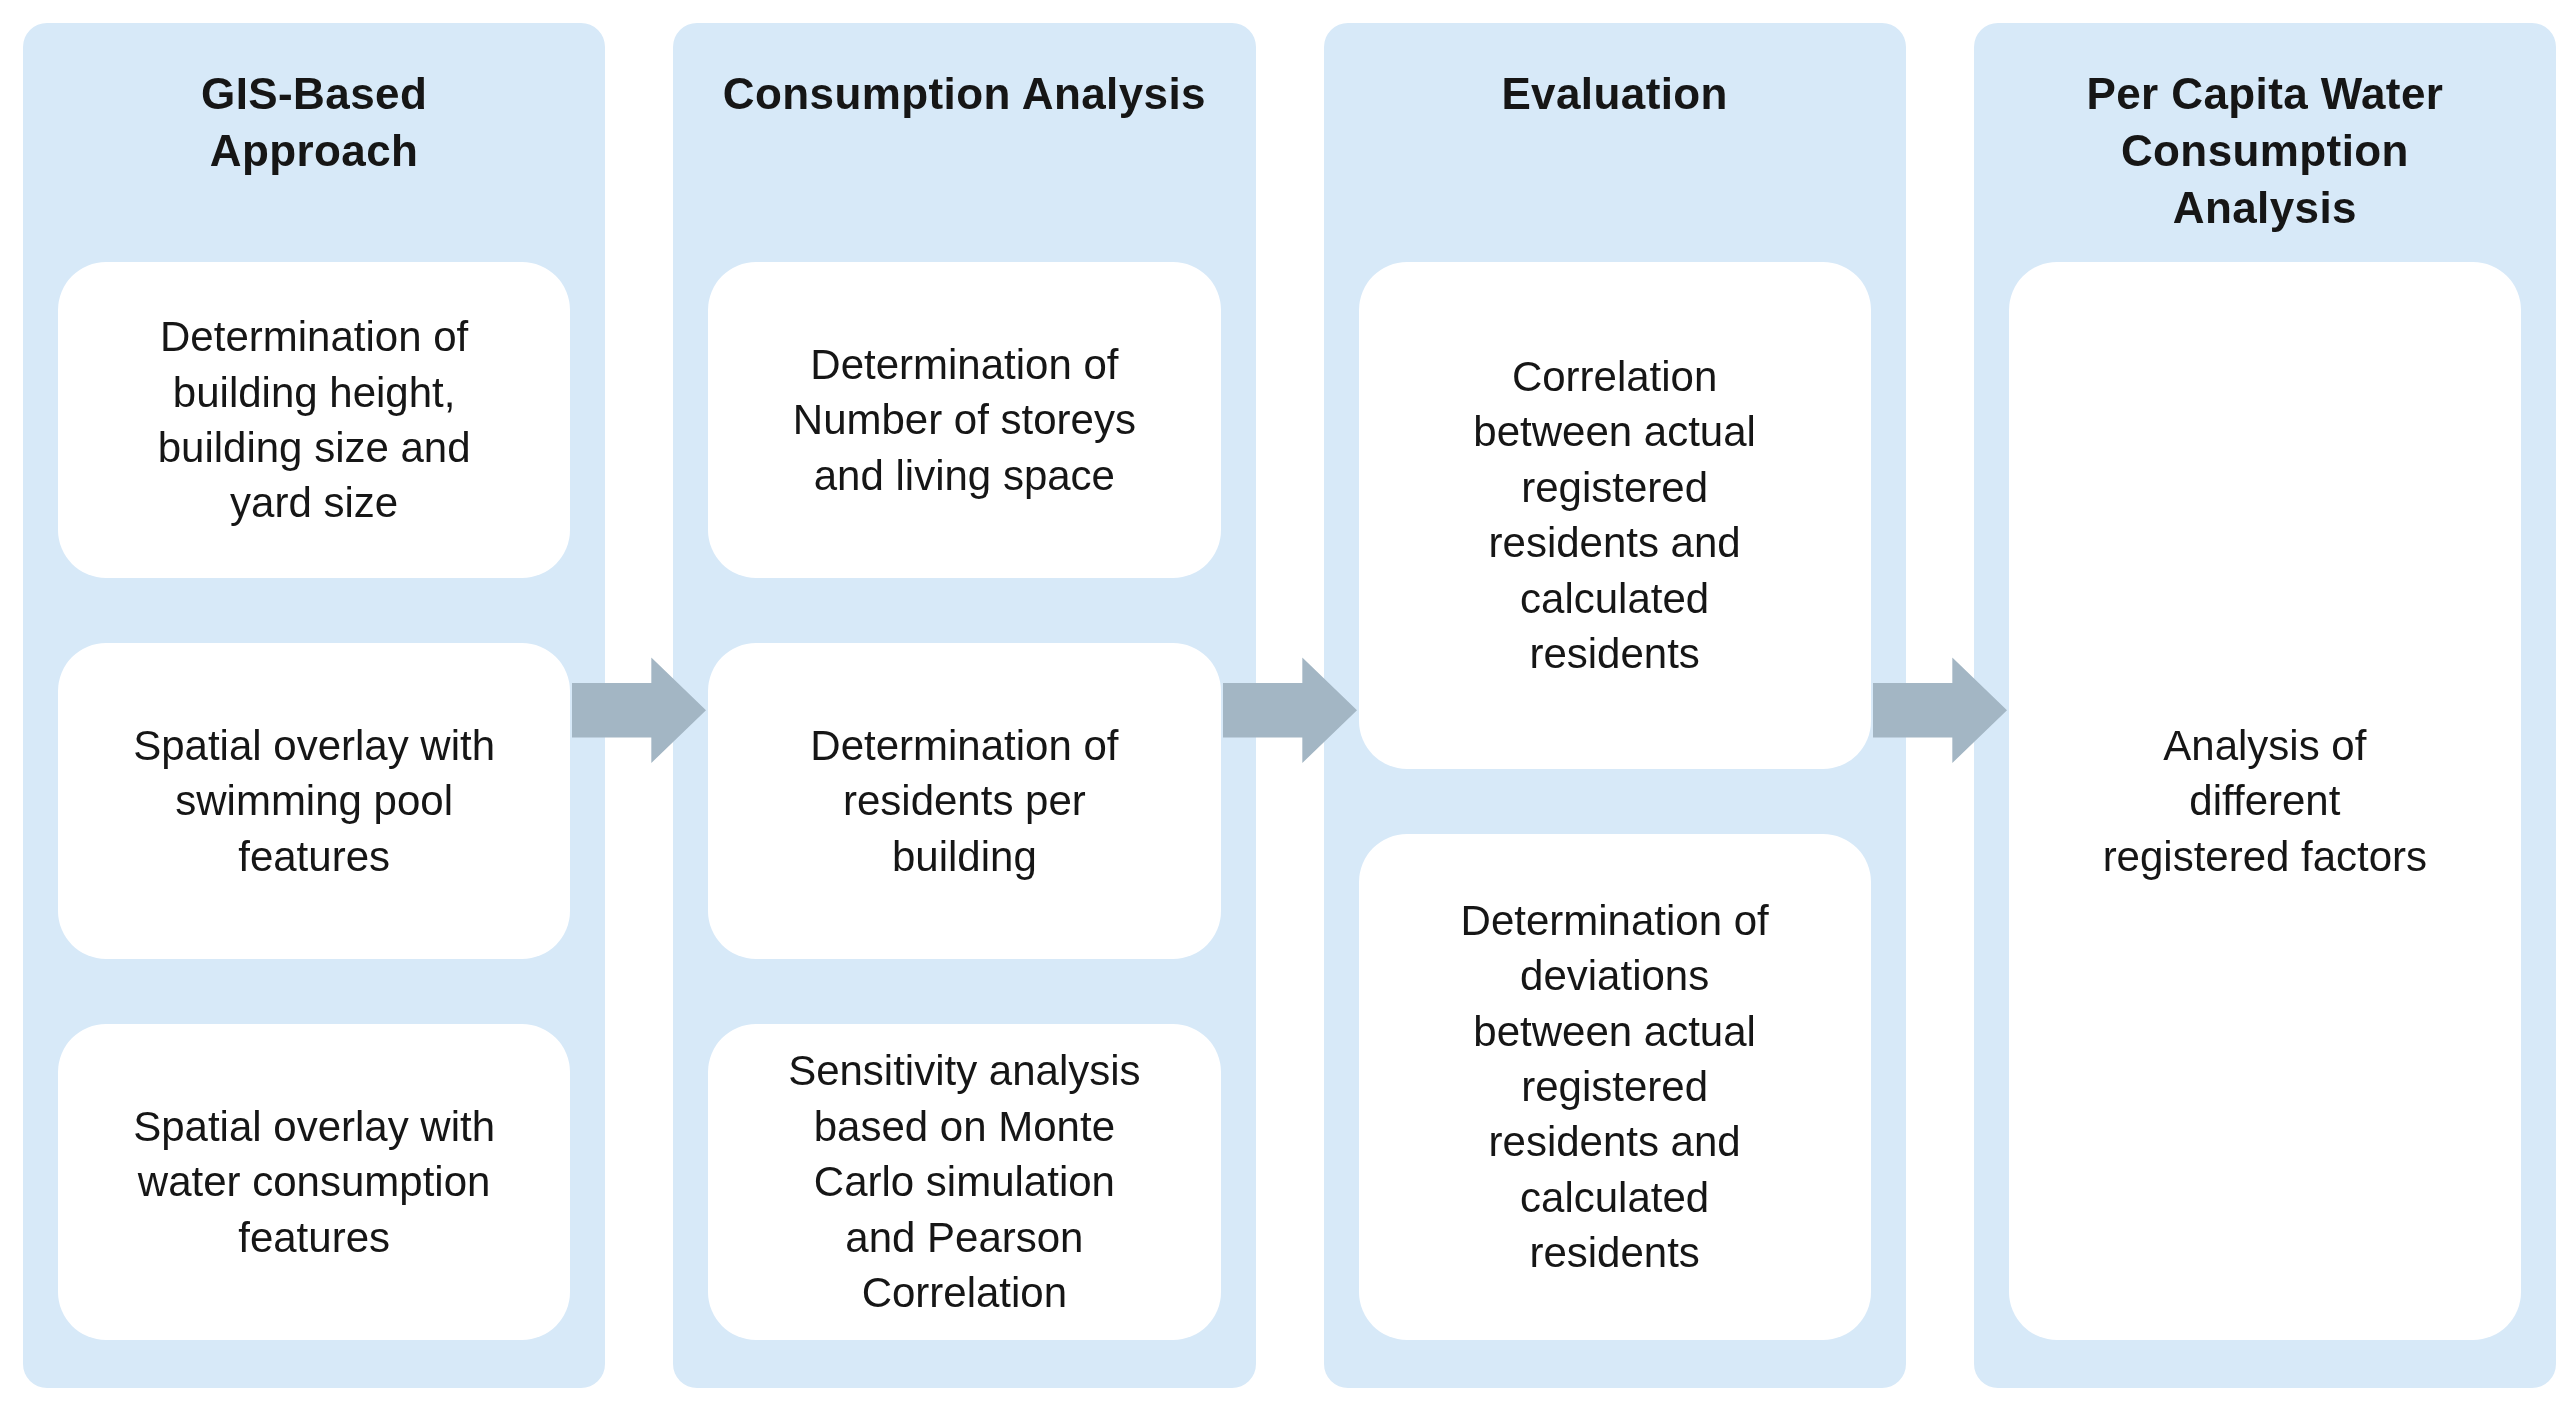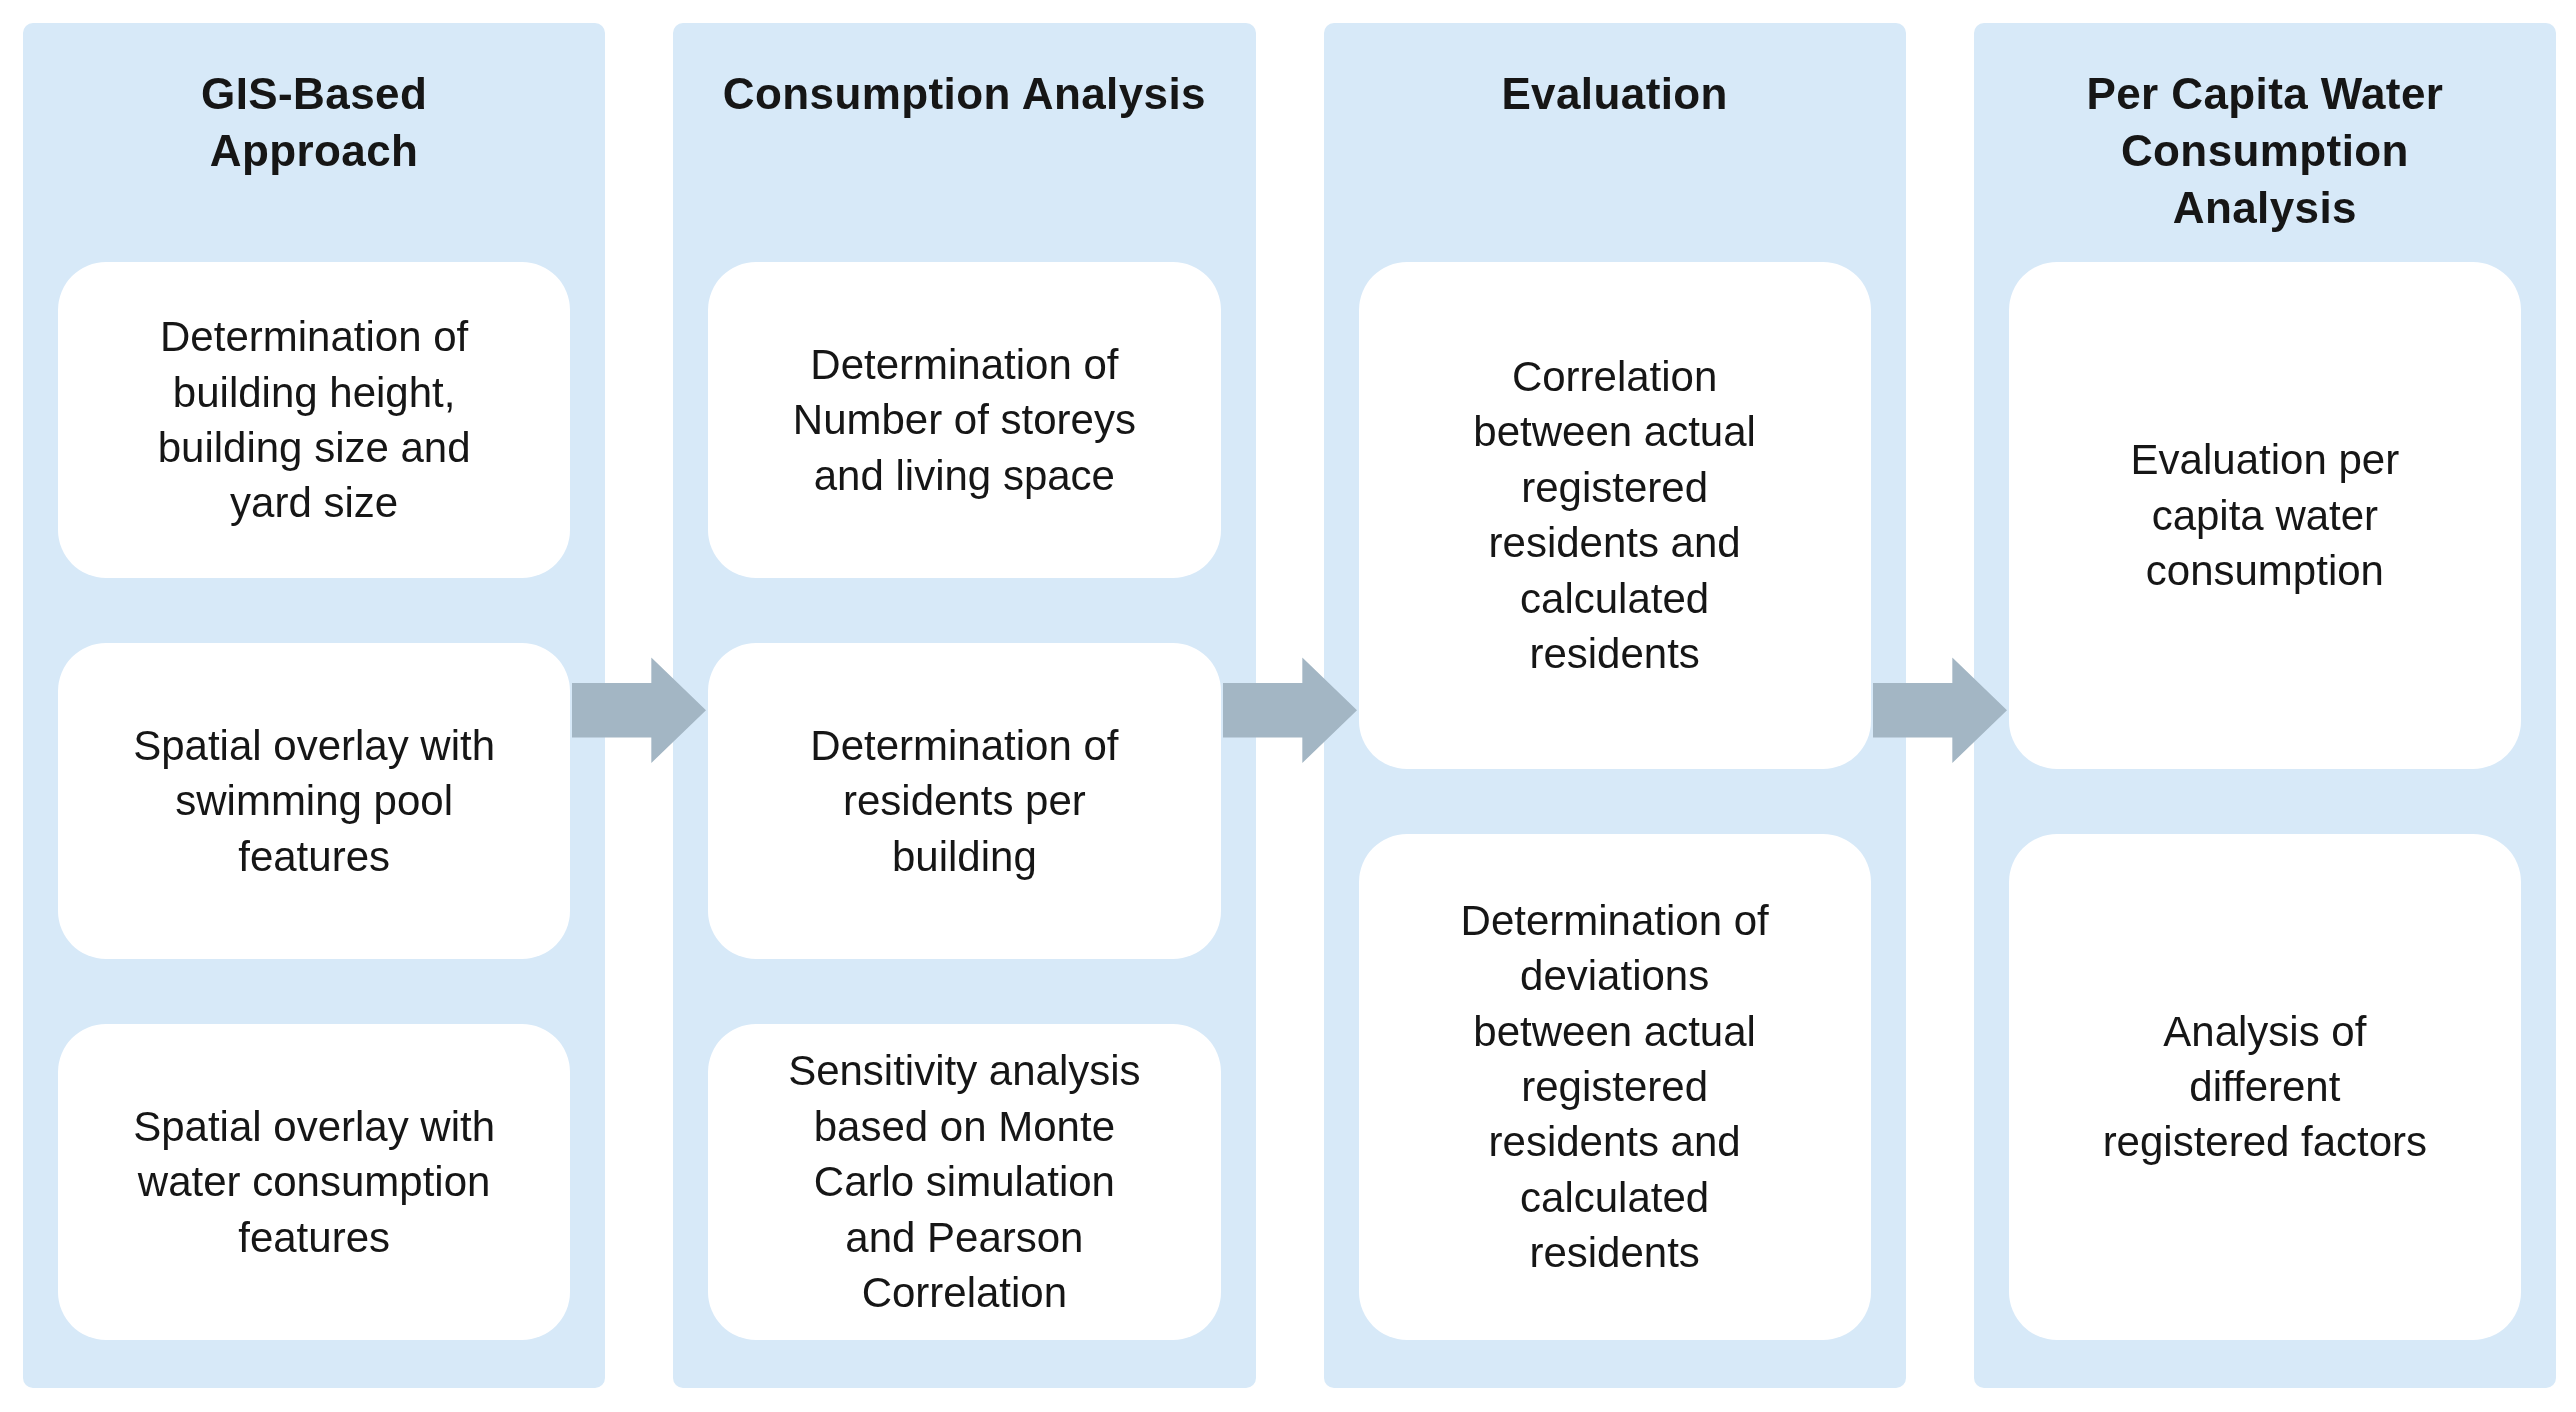--- a/index.html
+++ b/index.html
@@ -15,21 +15,21 @@
     padding: 23px 20px 25px 23px;
     display: flex;
     align-items: stretch;
     background: #ffffff;
     font-family: "Liberation Sans", sans-serif;
     overflow: hidden;
   }
   .column {
     flex: 1 1 0;
     background: #D7E9F8;
-    border-radius: 10px;
+    border-radius: 24px;
     display: flex;
     flex-direction: column;
     box-sizing: border-box;
     padding: 0 35px 48px 35px;
     min-width: 0;
   }
   .col-header {
     box-sizing: border-box;
     height: 239px;
     padding-top: 42px;
@@ -184,25 +184,20 @@
   </div>
 
   <div class="column">
     <div class="col-header">
       <h2 class="col-title">Per Capita Water
 Consumption
 Analysis</h2>
     </div>
     <div class="boxes">
       <div class="box">
-        <span class="box-text">Evaluation per
-capita water
-consumption</span>
-      </div>
-      <div class="box">
         <span class="box-text">Analysis of
 different
 registered factors</span>
       </div>
     </div>
   </div>
 
 </div>
 
 

